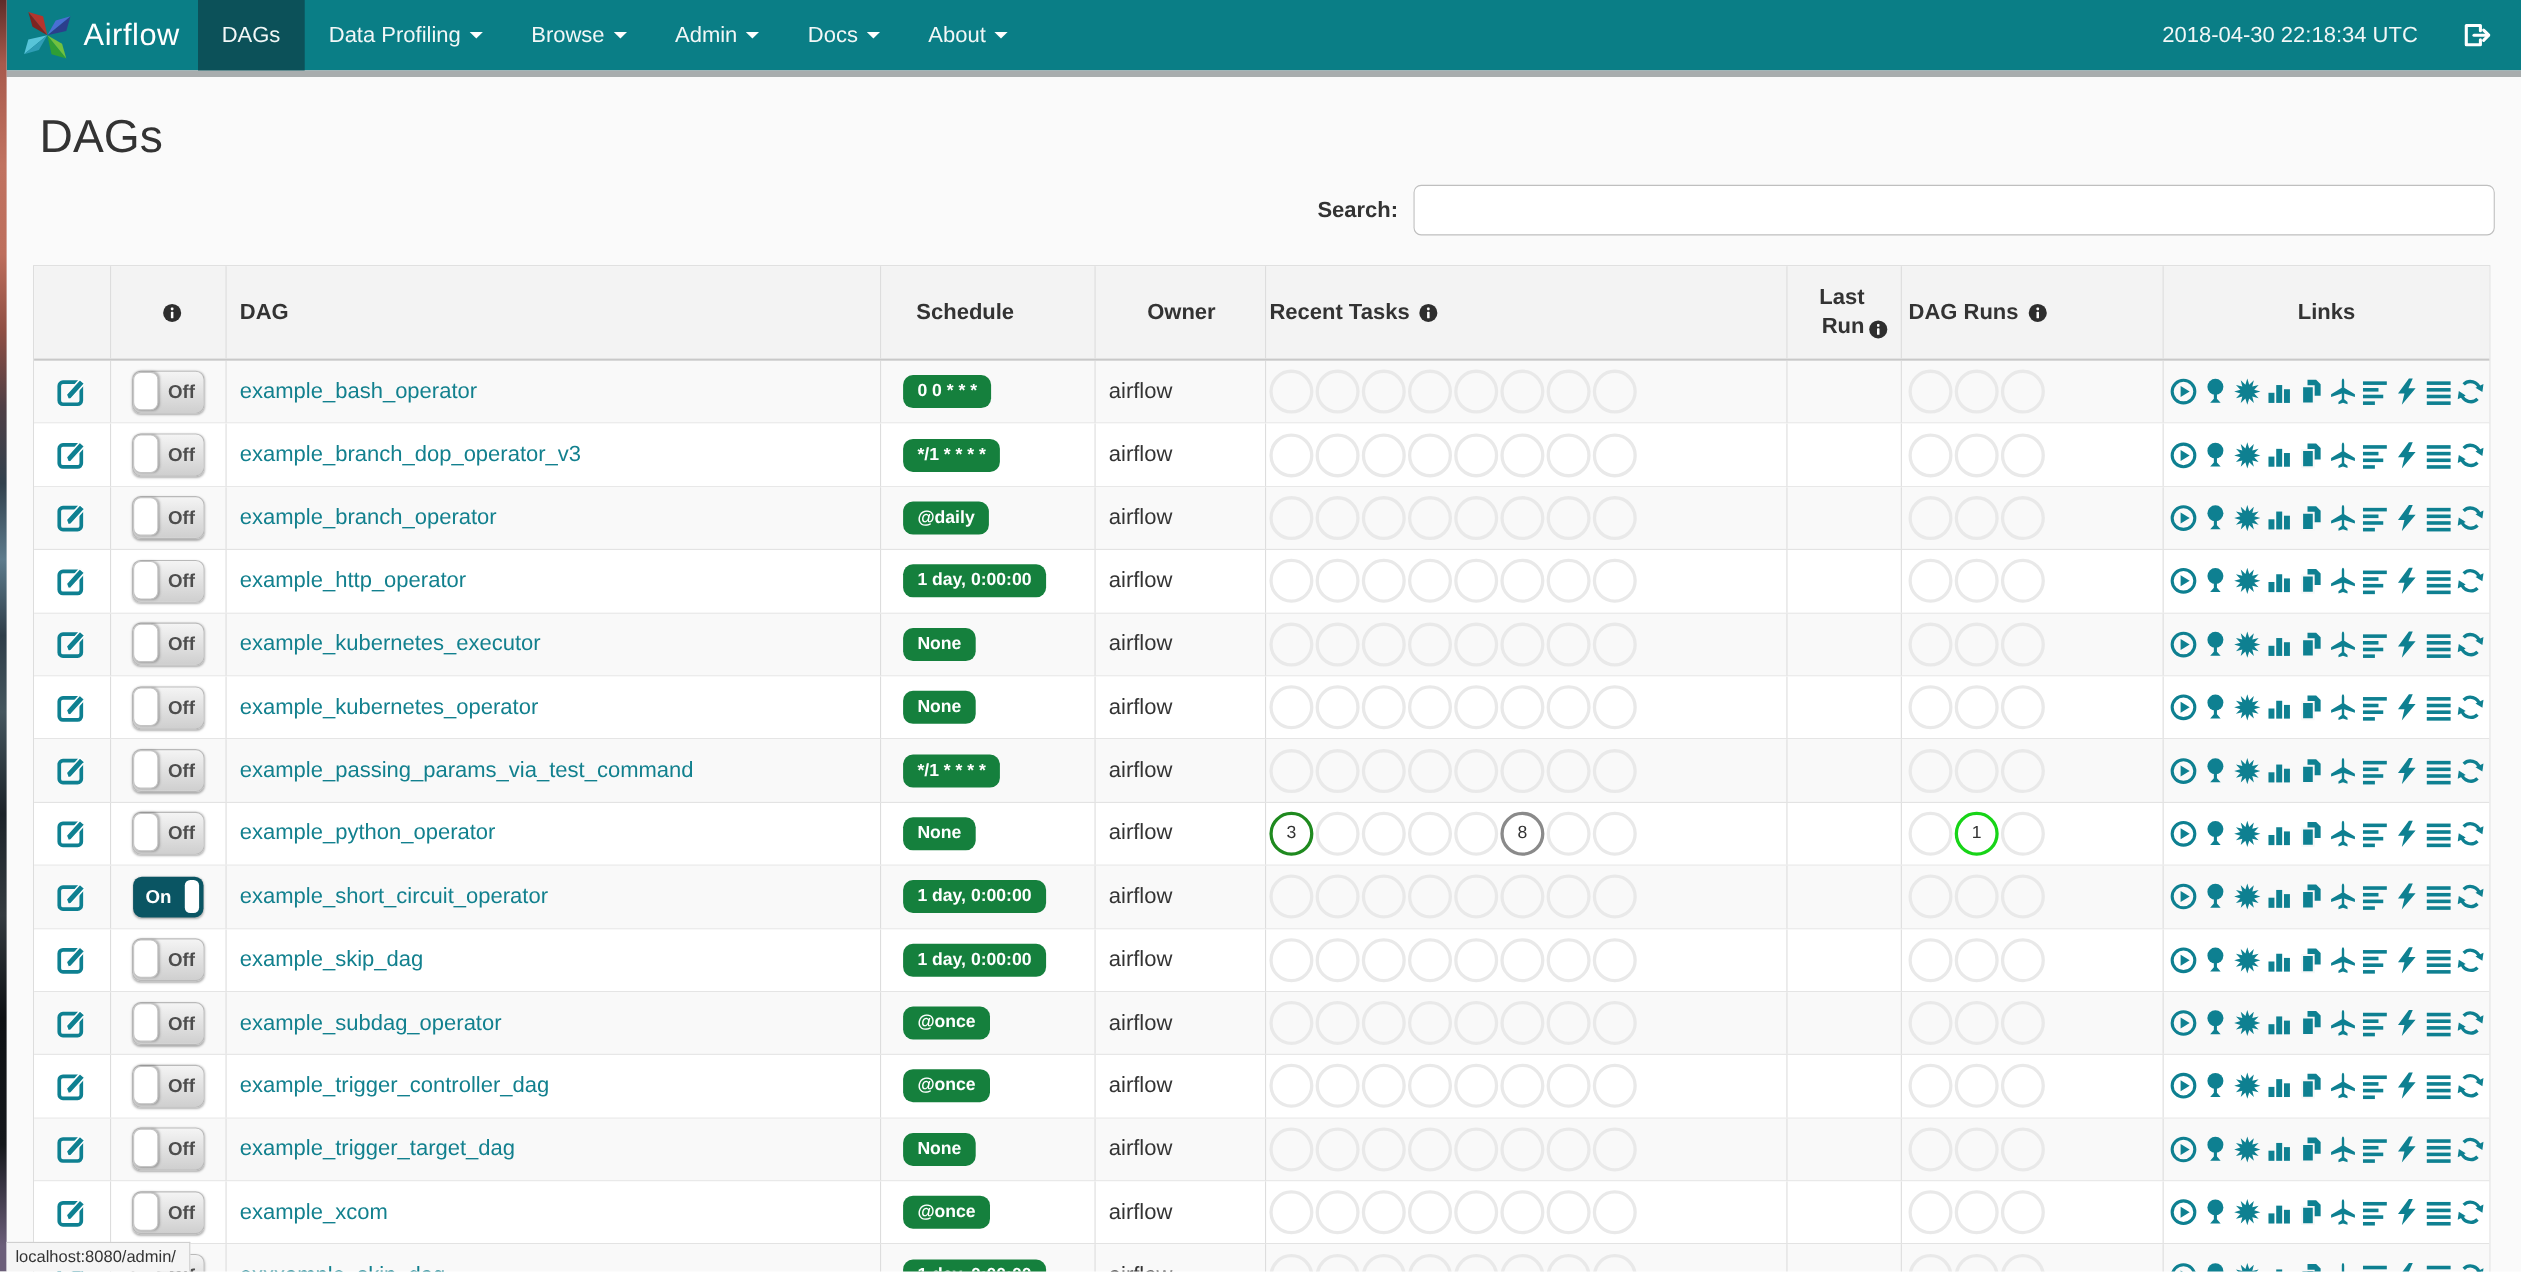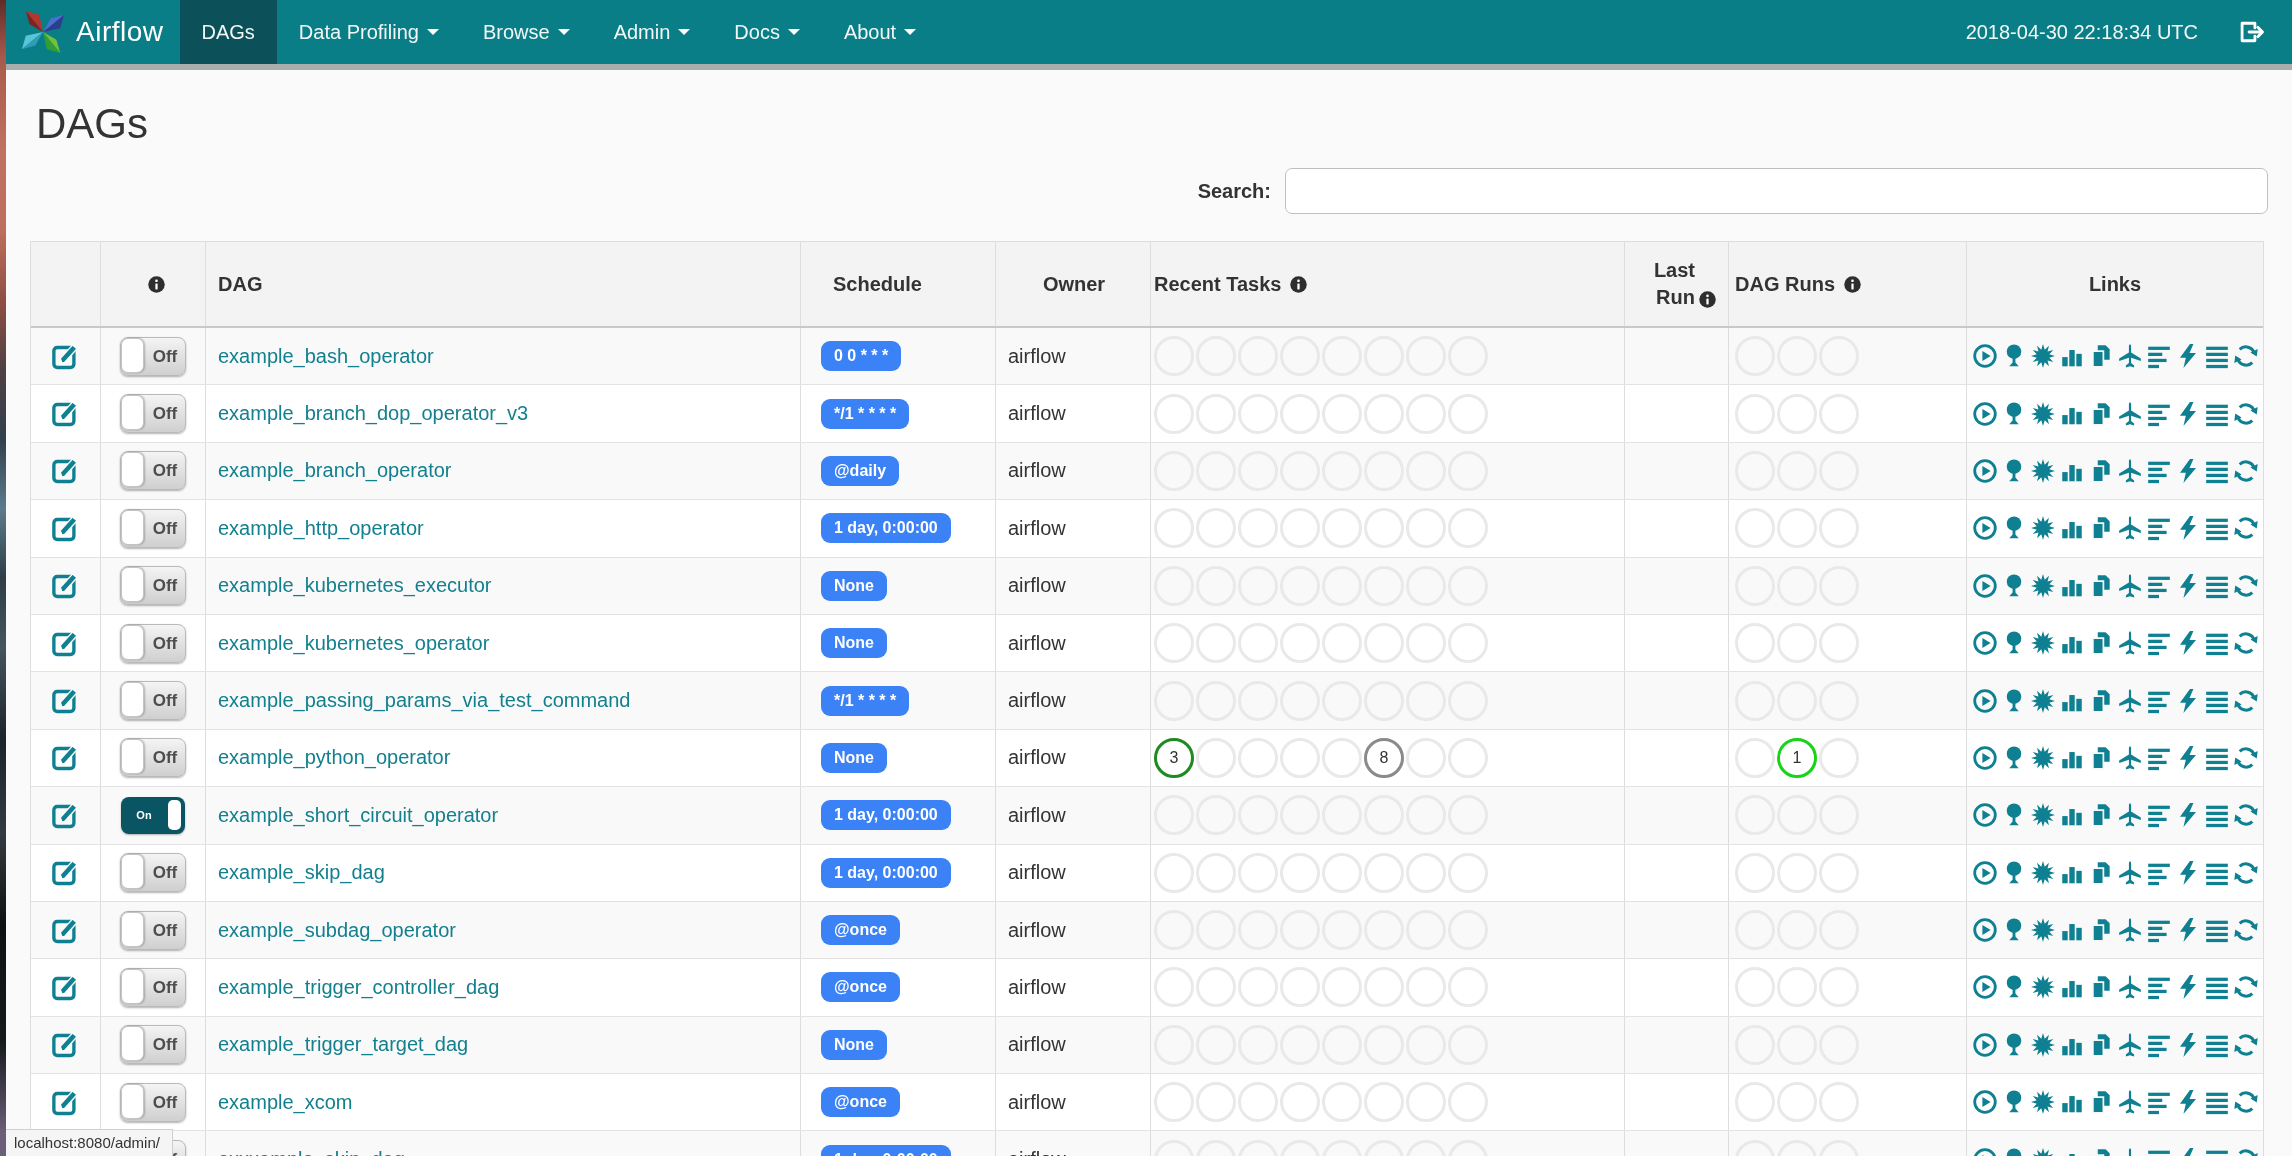--- a/index.html
+++ b/index.html
@@ -65,35 +65,35 @@
   .th.c-links{justify-content:center;}
   .th .hwrap{display:inline-block;text-align:right;}
 
   .info-ic{width:21px;height:21px;display:inline-block;vertical-align:-4px;margin-left:7px;flex:none;}
   .info-ic svg{width:100%;height:100%;}
 
   .edit-ic{width:31px;height:31px;color:#0e8091;cursor:pointer;}
   .edit-ic svg{width:100%;height:100%;}
 
   .dag-link{font-size:20px;color:#12808e;text-decoration:none;cursor:pointer;}
-  .badge{display:inline-block;background:#3b82f6;color:#fff;font-weight:bold;font-size:16px;
+  .badge{display:inline-block;background:#15803d;color:#fff;font-weight:bold;font-size:16px;
     padding:6px 13px;border-radius:9px;white-space:nowrap;}
 
   
   .toggle{position:relative;display:inline-block;width:64px;height:37px;border-radius:8px;cursor:pointer;
     box-shadow:0 1px 2px rgba(0,0,0,.3);}
   .toggle.off{background:linear-gradient(#f4f4f4,#cfcfcf);border:1px solid #b9b9b9;}
   .toggle.off .knob{position:absolute;left:0px;top:0px;width:23px;height:35px;background:#fff;
     border:1px solid #c4c4c4;border-radius:7px;box-sizing:border-box;box-shadow:1px 0 2px rgba(0,0,0,.25);}
   .toggle.off .tlabel{position:absolute;right:0;width:40px;text-align:center;line-height:37px;
     font-size:17px;font-weight:bold;color:#4d4d4d;}
   .toggle.on{background:#0a5563;}
   .toggle.on .knob{position:absolute;right:4px;top:3.5px;width:13px;height:30px;background:#fff;border-radius:5px;}
   .toggle.on .tlabel{position:absolute;left:0;width:46px;text-align:center;line-height:37px;
-    font-size:11px;font-weight:bold;color:#fff;}
+    font-size:17px;font-weight:bold;color:#fff;}
 
   
   .circle{width:40px;height:40px;box-sizing:border-box;border:3px solid #e9e9e9;border-radius:50%;
     margin-right:2px;display:flex;align-items:center;justify-content:center;
     font-size:16px;color:#333;flex:none;cursor:pointer;background:transparent;}
 
   
   .link-icon{width:26px;height:26px;margin:0 1.5px;color:#0e8091;cursor:pointer;flex:none;}
   .link-icon svg{width:100%;height:100%;}
 

